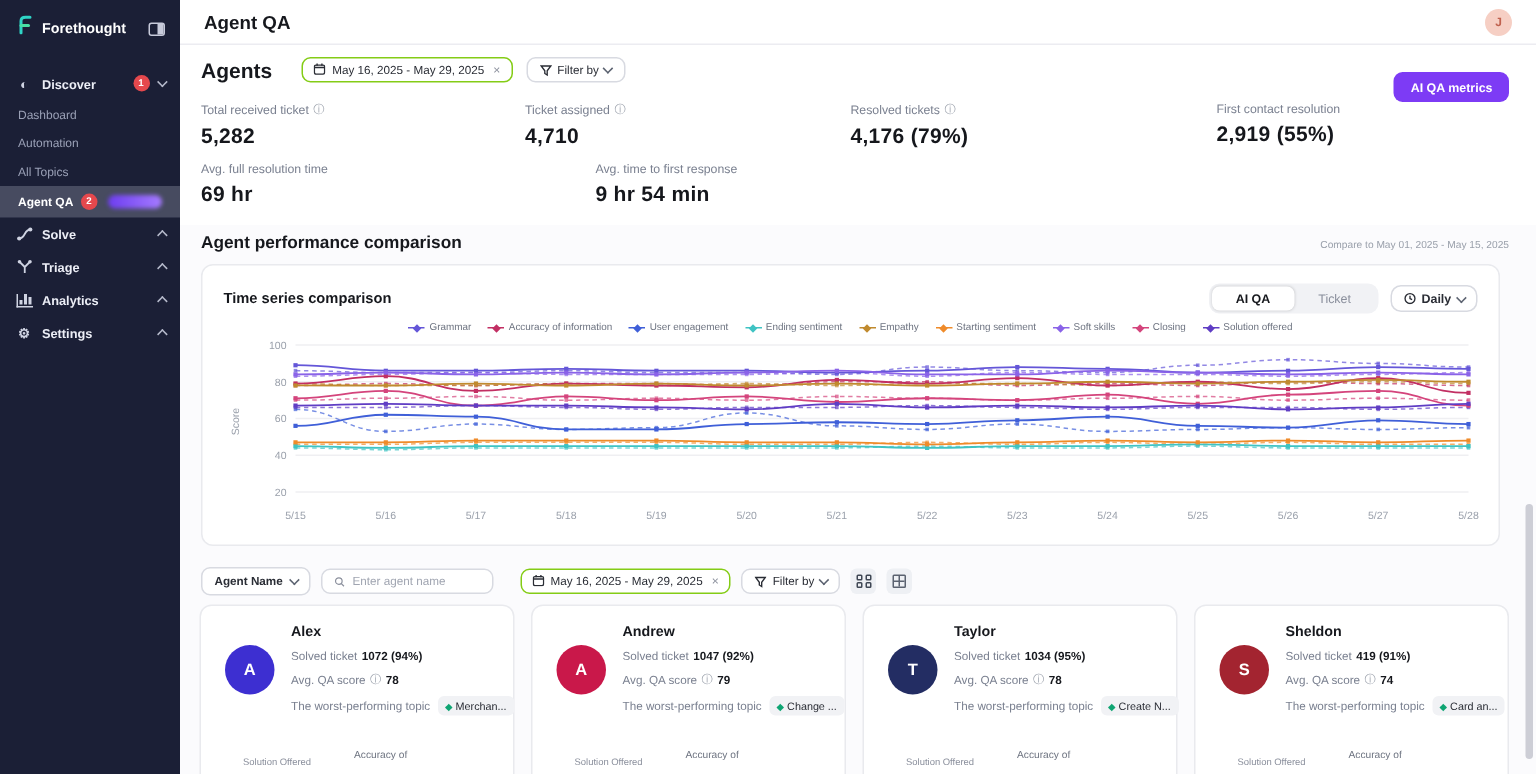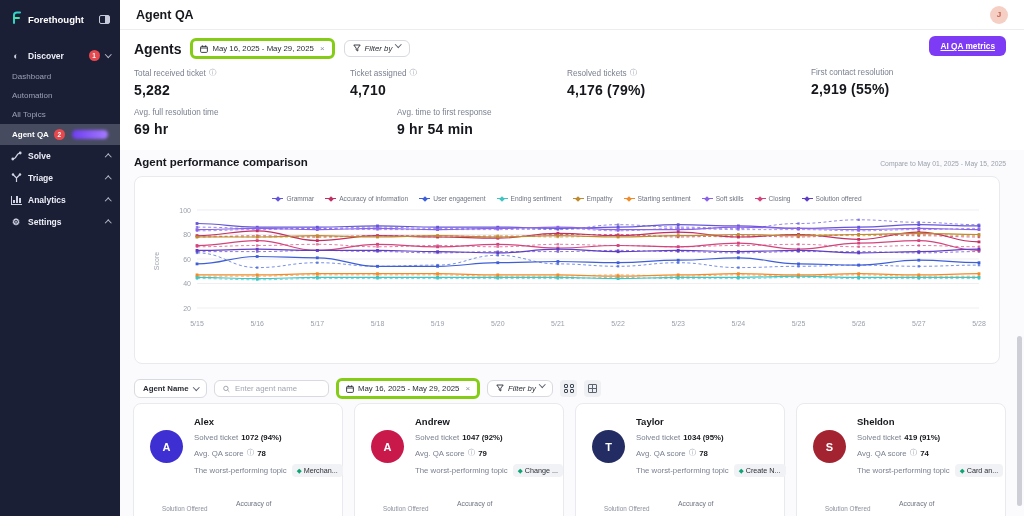--- a/index.html
+++ b/index.html
@@ -28,24 +28,24 @@
 
   
   .main { position:absolute; left:120px; top:0; width:904px; height:516px; }
   .topbar { position:absolute; left:0; top:0; right:0; height:30px; background:#fff; border-bottom:1px solid #ececf1; display:flex; align-items:center; padding:0 16px; }
   .page-title { font-size:12.5px; font-weight:700; color:#16181d; flex:1; }
   .avatar-sm { width:18px; height:18px; border-radius:50%; background:#f6cfc4; color:#c0614e; font-size:8px; font-weight:700; display:flex; align-items:center; justify-content:center; }
   .white-band { position:absolute; left:0; top:30px; right:0; height:120px; background:#fff; }
 
   .agents-row { position:absolute; left:14px; top:38px; display:flex; align-items:center; gap:9px; }
   .sec-title { font-size:14px; font-weight:700; color:#16181d; }
-  .chip { display:inline-flex; align-items:flex-end; gap:4px; border:3px solid #84cc16; background:#fff; border-radius:6px; padding:3px 7px; font-size:7.8px; color:#2a2d35; cursor:pointer; }
+  .chip { display:inline-flex; align-items:flex-start; gap:4px; border:1px solid #84cc16; background:#fff; border-radius:6px; padding:3px 7px; font-size:7.8px; color:#2a2d35; cursor:pointer;margin-left:11px; }
   .chip .x { color:#8a8f9c; font-size:8px; margin-left:2px; }
-  .btn-ghost { display:inline-flex; align-items:flex-start; gap:4px; border:1px solid #d8dae1; background:#fff; border-radius:6px; padding:3px 8px; font-size:7.8px; color:#2a2d35; cursor:pointer;font-style:italic; }
-  .ai-btn { position:absolute; right:18px; top:36px; background:#7d3bf5; color:#fff; font-size:8.3px; font-weight:600; padding:5px 11px; border-radius:6px; border:none; cursor:pointer;text-decoration:underline; }
+  .btn-ghost { display:inline-flex; align-items:center; gap:4px; border:1px solid #d8dae1; background:#fff; border-radius:6px; padding:3px 8px; font-size:7.8px; color:#2a2d35; cursor:pointer; }
+  .ai-btn { position:absolute; right:18px; top:48px; background:#7d3bf5; color:#fff; font-size:8.3px; font-weight:600; padding:5px 11px; border-radius:6px; border:none; cursor:pointer; }
 
   .metric { position:absolute; width:200px; }
   .metric-label { font-size:8.2px; color:#7a8090; display:flex; gap:3px; align-items:center; }
   .metric-value { font-size:14px; font-weight:700; color:#15171c; margin-top:4px; letter-spacing:.2px; }
   .info-ic { font-size:7.5px; color:#9aa0ab; font-style:normal; }
 
   .perf-row { position:absolute; left:14px; right:18px; top:156px; display:flex; align-items:baseline; justify-content:space-between; }
   .perf-title { font-size:11.5px; font-weight:700; color:#16181d; }
   .compare-text { font-size:6.8px; color:#9aa0ab; }
 
@@ -236,20 +236,37 @@
         </div>
       <div class="metric-value">9 hr 54 min</div>
     </div>
 
     <div class="perf-row">
       <span class="perf-title">Agent performance comparison</span>
       <span class="compare-text">Compare to May 01, 2025 - May 15, 2025</span>
     </div>
 
     <div class="chart-card">
+      <div class="card-head">
+        <span class="card-title">Time series comparison</span>
+        <div class="head-controls">
+          <div class="toggle-group">
+            <button class="toggle-btn active">AI QA</button>
+            <button class="toggle-btn">Ticket</button>
+          </div>
+          <span class="daily-btn">
+            <svg width="8" height="8" viewBox="0 0 8 8">
+                <circle cx="4" cy="4" r="3.3" fill="none" stroke="#2a2d35" stroke-width="0.9"></circle>
+                <path d="M4 2.2 V4 L5.4 4.8" fill="none" stroke="#2a2d35" stroke-width="0.9"></path>
+              </svg>
+            <span>Daily</span>
+            <span class="chev down" style="border-color:#5b6270"></span>
+          </span>
+        </div>
+      </div>
       <div class="legend" id="legend">
           <span class="legend-item">
             <span class="lg-mark">
               <span class="ln" style="background:#6456d8"></span>
               <span class="dm" style="background:#6456d8"></span>
             </span>
             <span>Grammar</span>
           </span>
           <span class="legend-item">
             <span class="lg-mark">

